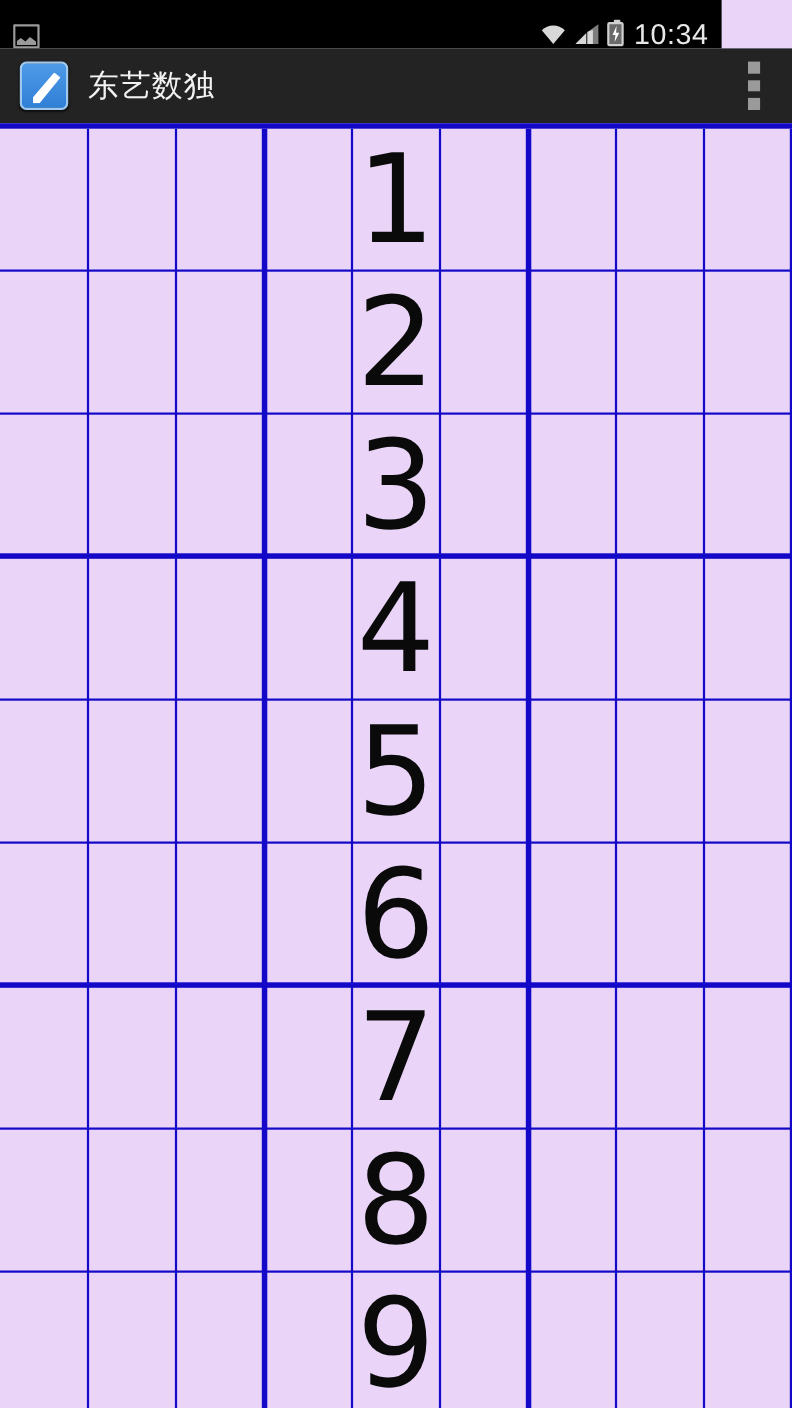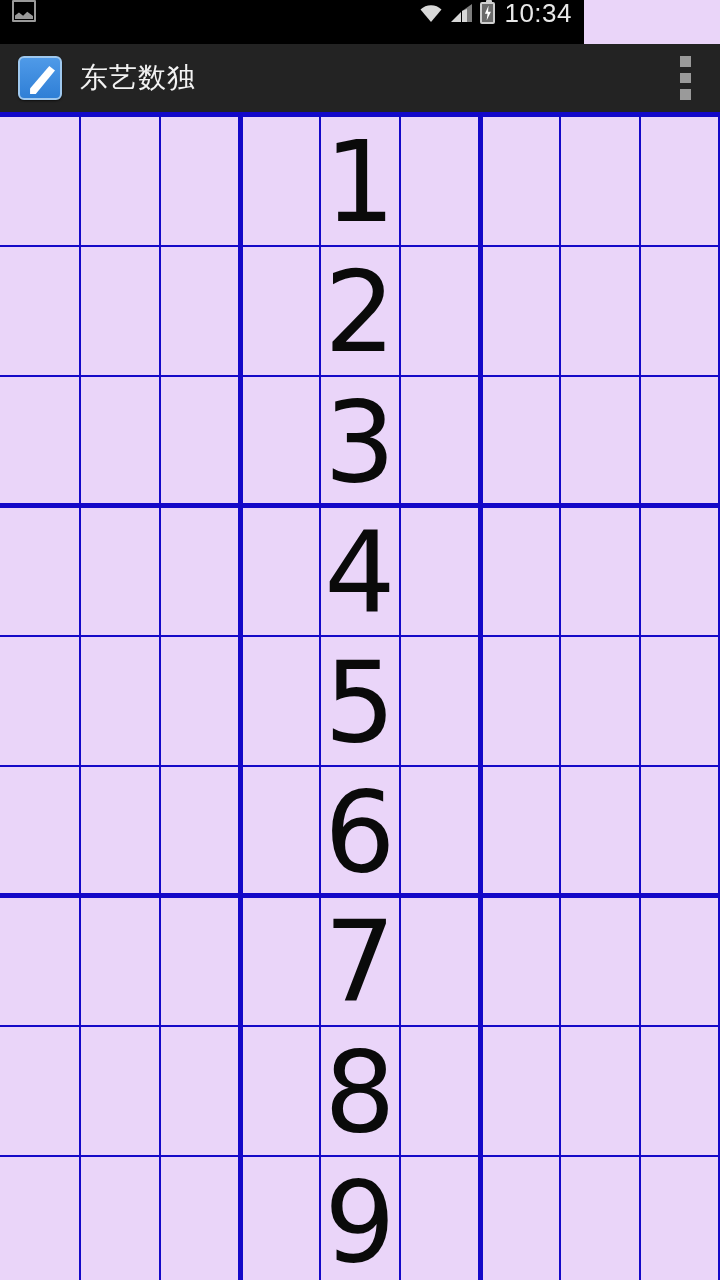--- a/index.html
+++ b/index.html
@@ -6,22 +6,22 @@
   html, body {
     width:720px; height:1280px;
     background:#000;
     font-family:"Liberation Sans", sans-serif;
     overflow:hidden;
   }
   #screen { position:relative; width:720px; height:1280px; background:#ead5f9; }
 
   
   .statusbar {
-    position:absolute; top:0; left:0; width:584px; height:44px;
-    background:#000; display:flex; align-items:flex-start;
+    position:absolute; top:0; left:0; width:656px; height:44px;
+    background:#000; display:flex; align-items:flex-end;
   }
   .sb-left { display:flex; align-items:center; padding-left:12px; flex:1; }
   .sb-right {
     display:flex; align-items:center; gap:7px; padding-right:12px;
   }
   .gallery-icon { width:24px; height:22px; position:relative; }
   .gallery-icon .frame {
     position:absolute; inset:0; border:2px solid #9a9a9a; border-radius:1px;
   }
   .gallery-icon .hill {

